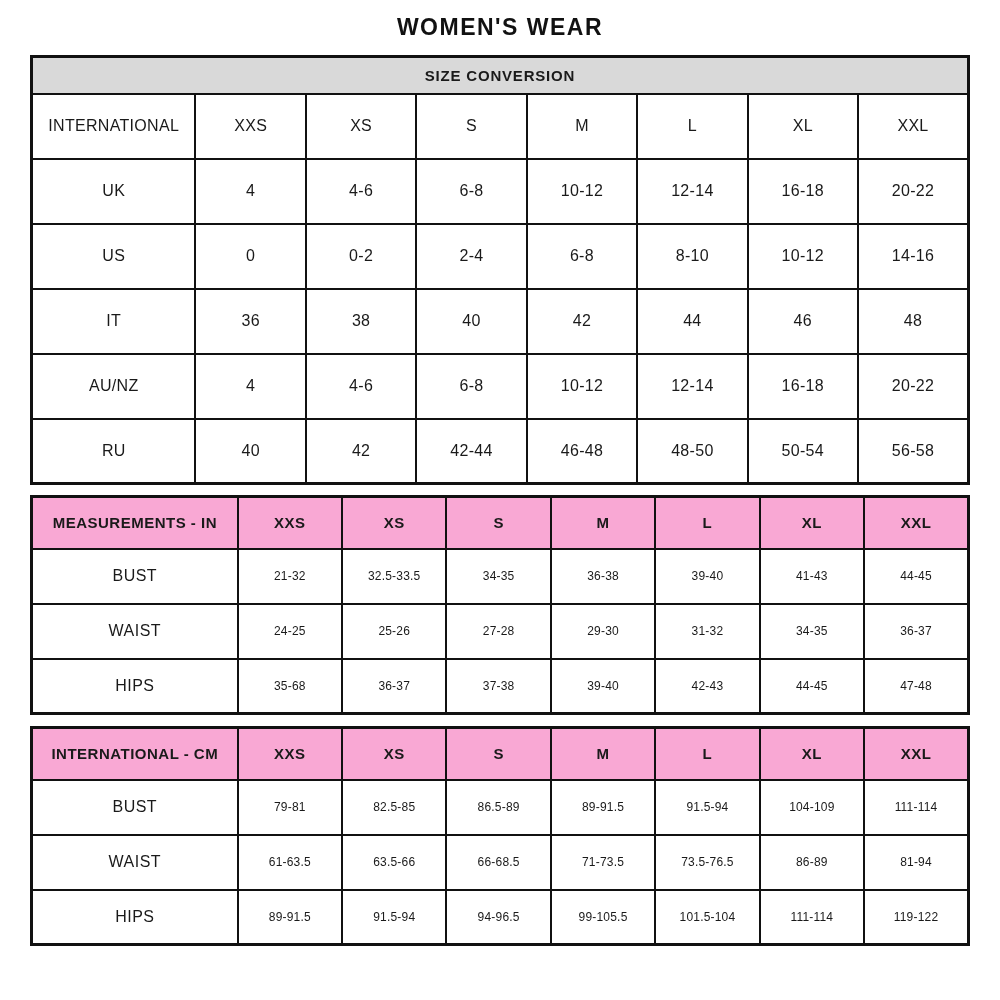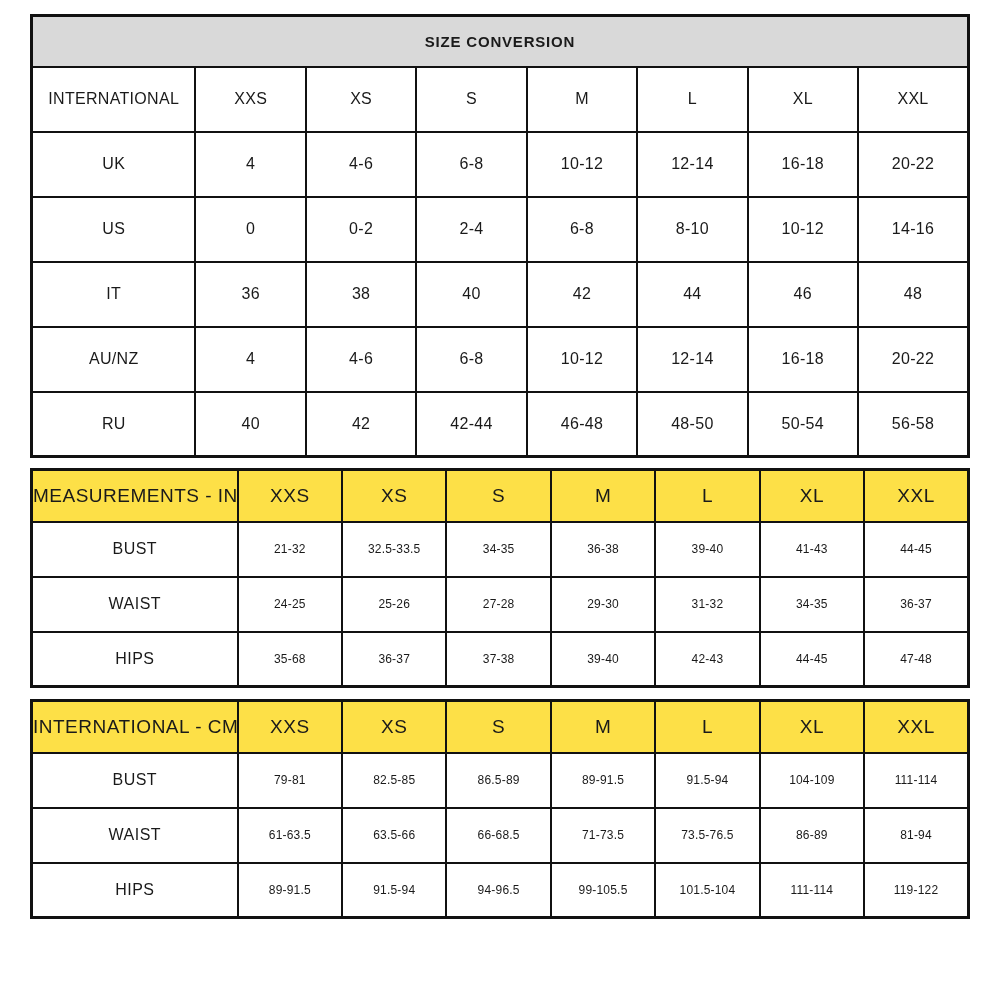--- a/index.html
+++ b/index.html
@@ -39,41 +39,42 @@
     white-space: nowrap;
   }
   
   .conv { margin-bottom: 10px; }
   .conv col.first { width: 17.5%; }
   .conv td.banner {
     background: #d9d9d9;
     font-weight: bold;
     font-size: 15px;
     letter-spacing: 0.8px;
-    height: 51px;
+    height: 37px;
   }
   .conv th, .conv td { font-size: 16px; height: 65px; letter-spacing: 0.3px; }
   .conv thead th { background: #ffffff; font-weight: normal; }
   
   .meas { margin-bottom: 11px; }
   .meas col.first { width: 22%; }
   .meas thead th {
-    background: #fde047;
-    font-weight: normal;
-    font-size: 19px;
+    background: #f9a8d4;
+    font-weight: bold;
+    font-size: 15px;
     letter-spacing: 0.5px;
     height: 52px;
   }
   .meas tbody th { font-size: 16px; height: 55px; letter-spacing: 0.5px; }
   .meas tbody td { font-size: 12px; height: 55px; letter-spacing: 0.2px; }
 </style>
 </head>
 <body>
 
 <div class="page">
+  <h1 class="page-title">WOMEN'S WEAR</h1>
 
   <table class="tbl conv">
       <colgroup>
         <col class="first">
         <col>
         <col>
         <col>
         <col>
         <col>
         <col>

